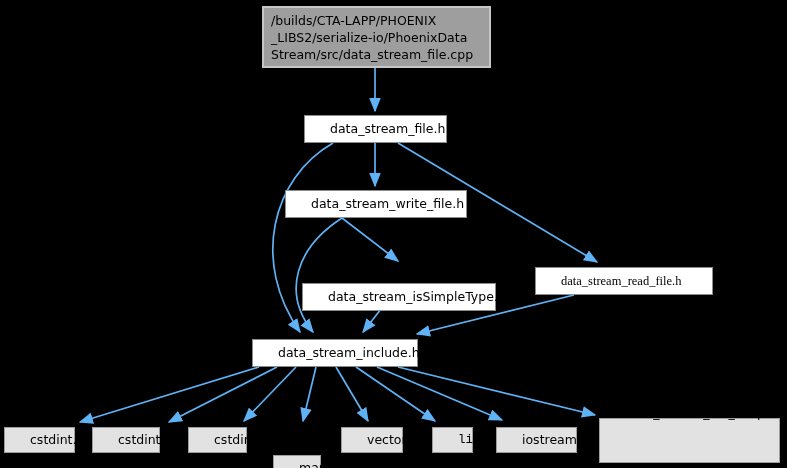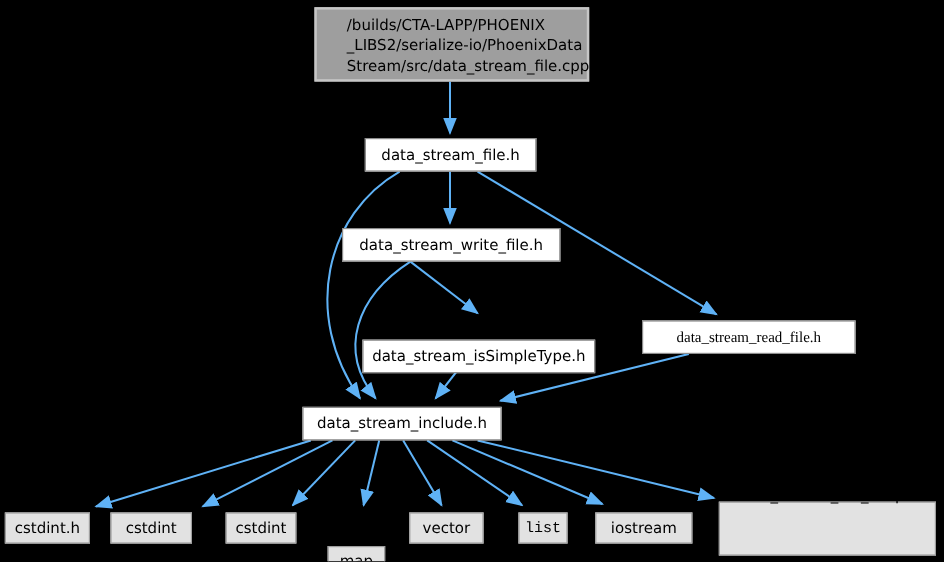--- a/index.html
+++ b/index.html
@@ -8,32 +8,33 @@
     width:787px;height:468px;
     background:var(--background,#000);
     font-family:"DejaVu Sans", sans-serif;
     overflow:hidden;
   }
   #edge-layer{position:absolute;left:0;top:0;width:787px;height:468px;z-index:0;}
   #edge-layer path{stroke:var(--edge,#5fb2f6);stroke-width:1.7;fill:none;}
   #edge-layer .ah{fill:var(--edge,#5fb2f6);stroke:none;}
   .node{
     position:absolute;z-index:1;
-    display:flex;flex-direction:column;justify-content:center;align-items:center;
+    display:flex;flex-direction:column;justify-content:center;align-items:flex-start;
     box-sizing:border-box;
     color:var(--text,#000);
     font-size:12.5px;line-height:16px;
     white-space:nowrap;
     text-align:center;
+    padding-left:25px;
   }
   .node.white{background:var(--node-fill,#fff);border:1.5px solid var(--node-border,#8c8c8c);}
   .node.leaf{background:var(--leaf-fill,#e2e2e2);border:1.5px solid var(--leaf-border,#9e9e9e);}
   .node.main{
     background:var(--main-fill,#9e9e9e);border:2px solid var(--main-border,#c8c8c8);
-    align-items:flex-start;padding-left:25px;text-align:left;line-height:17px;
+    align-items:flex-start;padding-left:7px;text-align:left;line-height:17px;
   }
 </style>
 </head>
 <body>
 
 <div id="canvas">
 
   <svg id="edge-layer" width="787" height="468" viewBox="0 0 787 468" xmlns="http://www.w3.org/2000/svg">
     <defs>
       <marker id="arrow" class="ah" viewBox="0 0 10 8" refX="9" refY="4" markerWidth="8.5" markerHeight="7" orient="auto-start-reverse">

